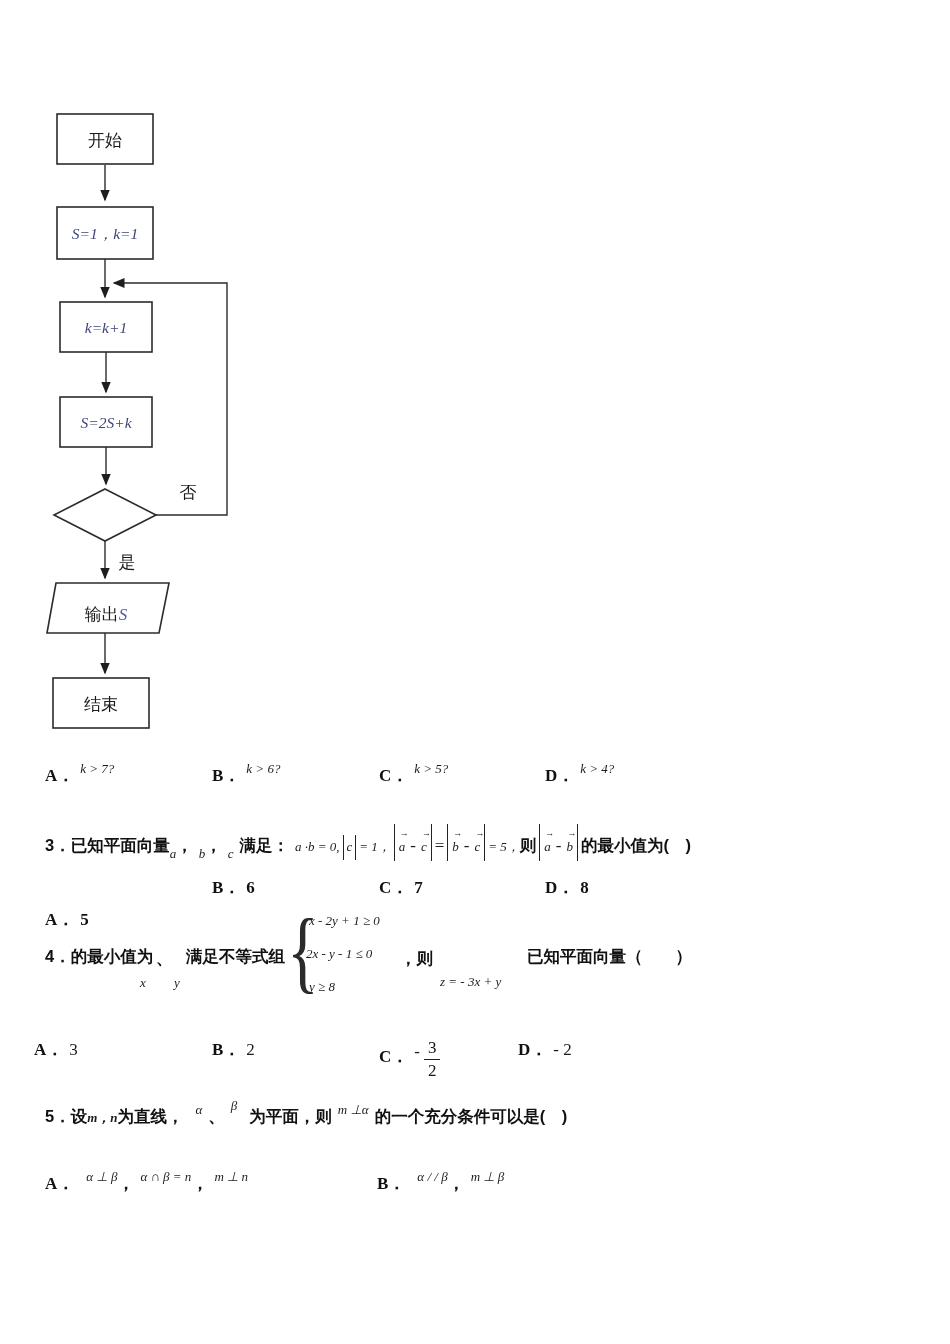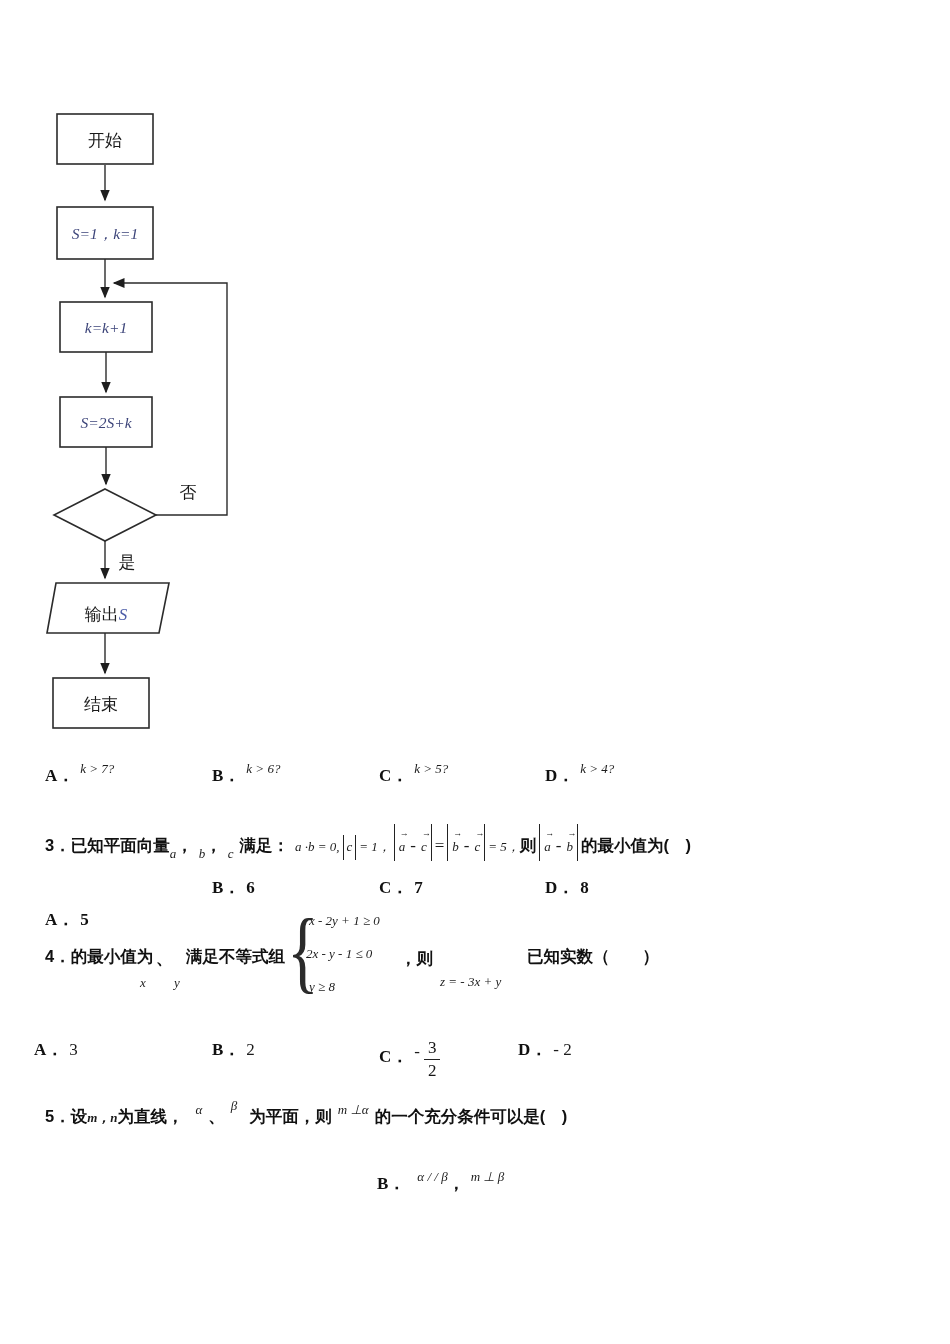--- a/index.html
+++ b/index.html
@@ -106,28 +106,31 @@
   <div class="abs-el math" style="left:140px; top:975px;">x</div>
   <div class="abs-el bold-cn" style="left:156px; top:948px;">、</div>
   <div class="abs-el math" style="left:174px; top:975px;">y</div>
   <div class="abs-el bold-cn" style="left:186px; top:946px;">满足不等式组</div>
   <div class="abs-el brace-glyph" style="left:287px; top:905px;">{</div>
   <div class="abs-el math" style="left:309px; top:913px;">x - 2y + 1 ≥ 0</div>
   <div class="abs-el math" style="left:306px; top:946px;">2x - y - 1 ≤ 0</div>
   <div class="abs-el math" style="left:309px; top:979px;">y ≥ 8</div>
   <div class="abs-el bold-cn" style="left:400px; top:948px;">，则</div>
   <div class="abs-el math" style="left:440px; top:974px;">z = - 3x + y</div>
-  <div class="abs-el bold-cn" style="left:527px; top:946px;">已知实数（　　）</div>
+  <div class="abs-el bold-cn" style="left:527px; top:946px;">已知平面向量（　　）</div>
 
   <div class="abs-el" style="left:34px;  top:1038px;"><span class="opt-letter">A．</span><span class="math-up sp-sm">3</span></div>
   <div class="abs-el" style="left:212px; top:1038px;"><span class="opt-letter">B．</span><span class="math-up sp-sm">2</span></div>
   <div class="abs-el" style="left:379px; top:1038px;"><span class="opt-letter">C．</span><span class="math-up raised-sm sp-sm">-</span><span class="frac"><span class="frac-num">3</span><span class="frac-den">2</span></span></div>
   <div class="abs-el" style="left:518px; top:1038px;"><span class="opt-letter">D．</span><span class="math-up sp-sm">- 2</span></div>
 
   <div class="abs-el" style="left:45px; top:1106px;">
     <span class="bold-cn">5．</span><span class="bold-cn">设</span><span class="math" style="font-weight:bold">m，n</span><span class="bold-cn">为直线，</span><span class="math raised sp-md">α</span><span class="bold-cn sp-sm">、</span><span class="math raised sp-sm" style="top:-12px">β</span><span class="bold-cn sp-md">为平面，则</span><span class="math raised sp-sm">m ⊥α</span><span class="bold-cn sp-sm">的一个充分条件可以是(　)</span>
   </div>
 
+  <div class="abs-el" style="left:45px; top:1172px;">
+    <span class="opt-letter">A．</span><span class="math raised sp-md">α ⊥ β</span><span class="opt-letter">，</span><span class="math raised sp-sm">α ∩ β = n</span><span class="opt-letter">，</span><span class="math raised sp-sm">m ⊥ n</span>
+  </div>
   <div class="abs-el" style="left:377px; top:1172px;">
     <span class="opt-letter">B．</span><span class="math raised sp-md">α / / β</span><span class="opt-letter">，</span><span class="math raised sp-sm">m ⊥ β</span>
   </div>
 
 </div>
 
 </body></html>

